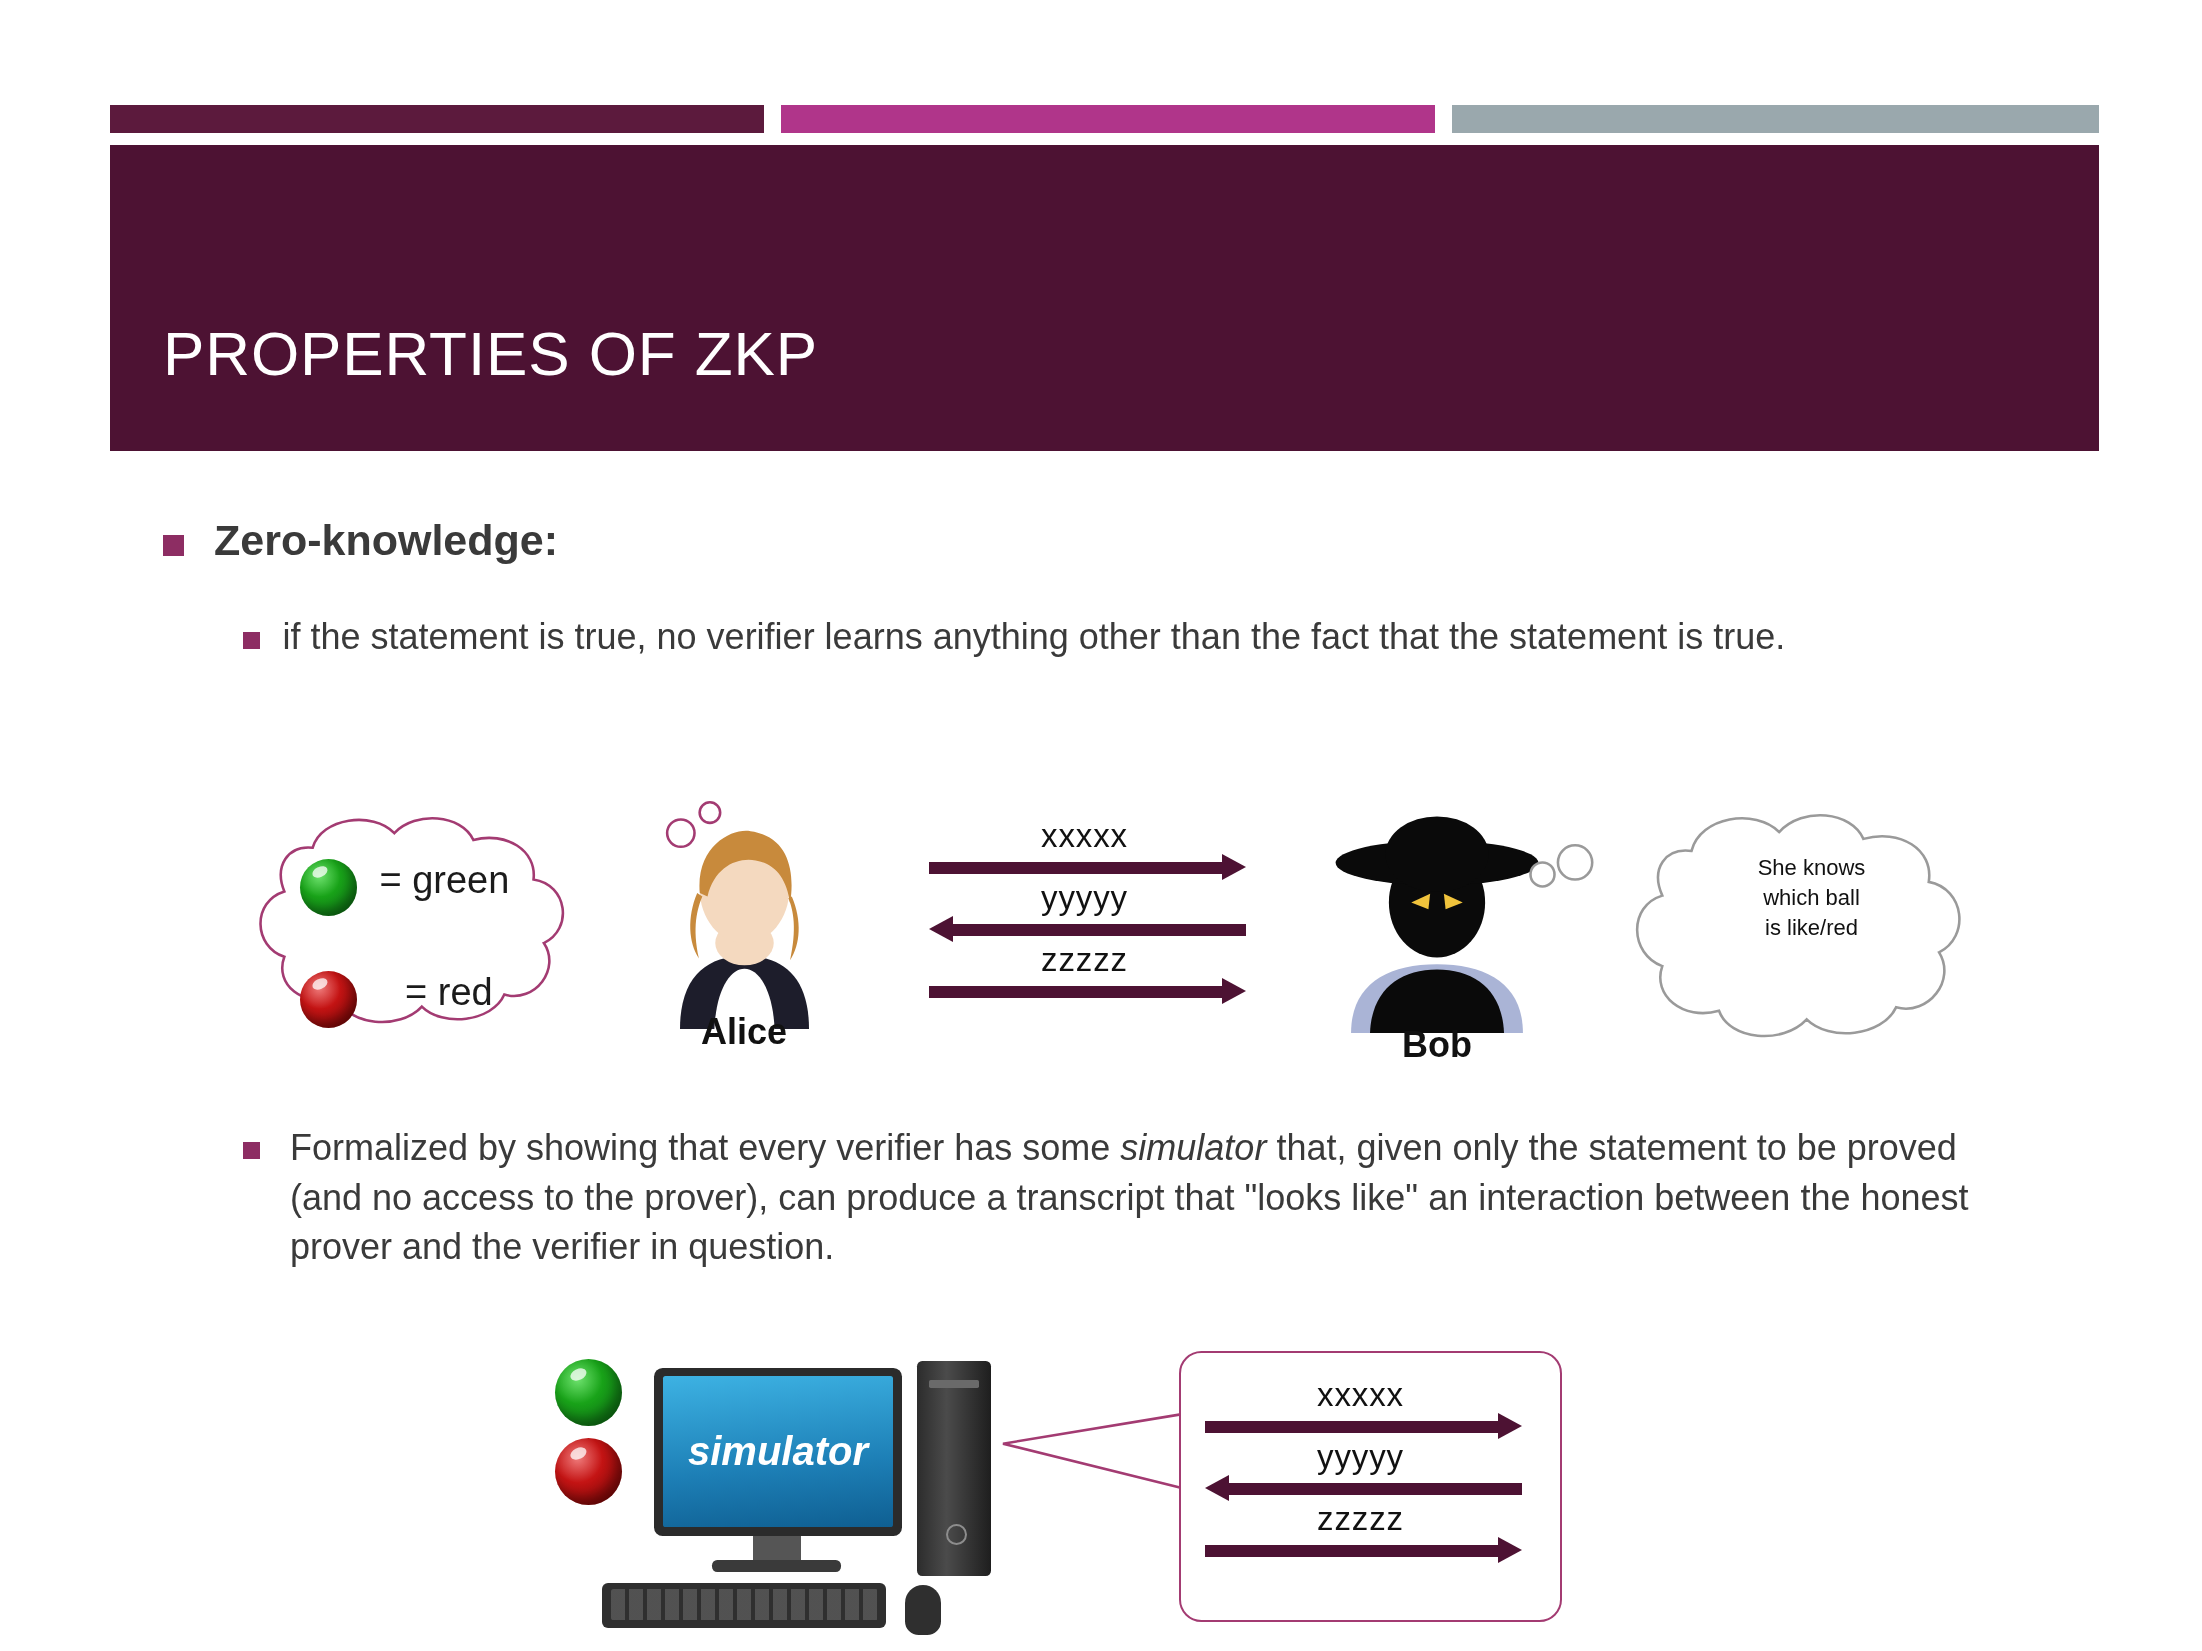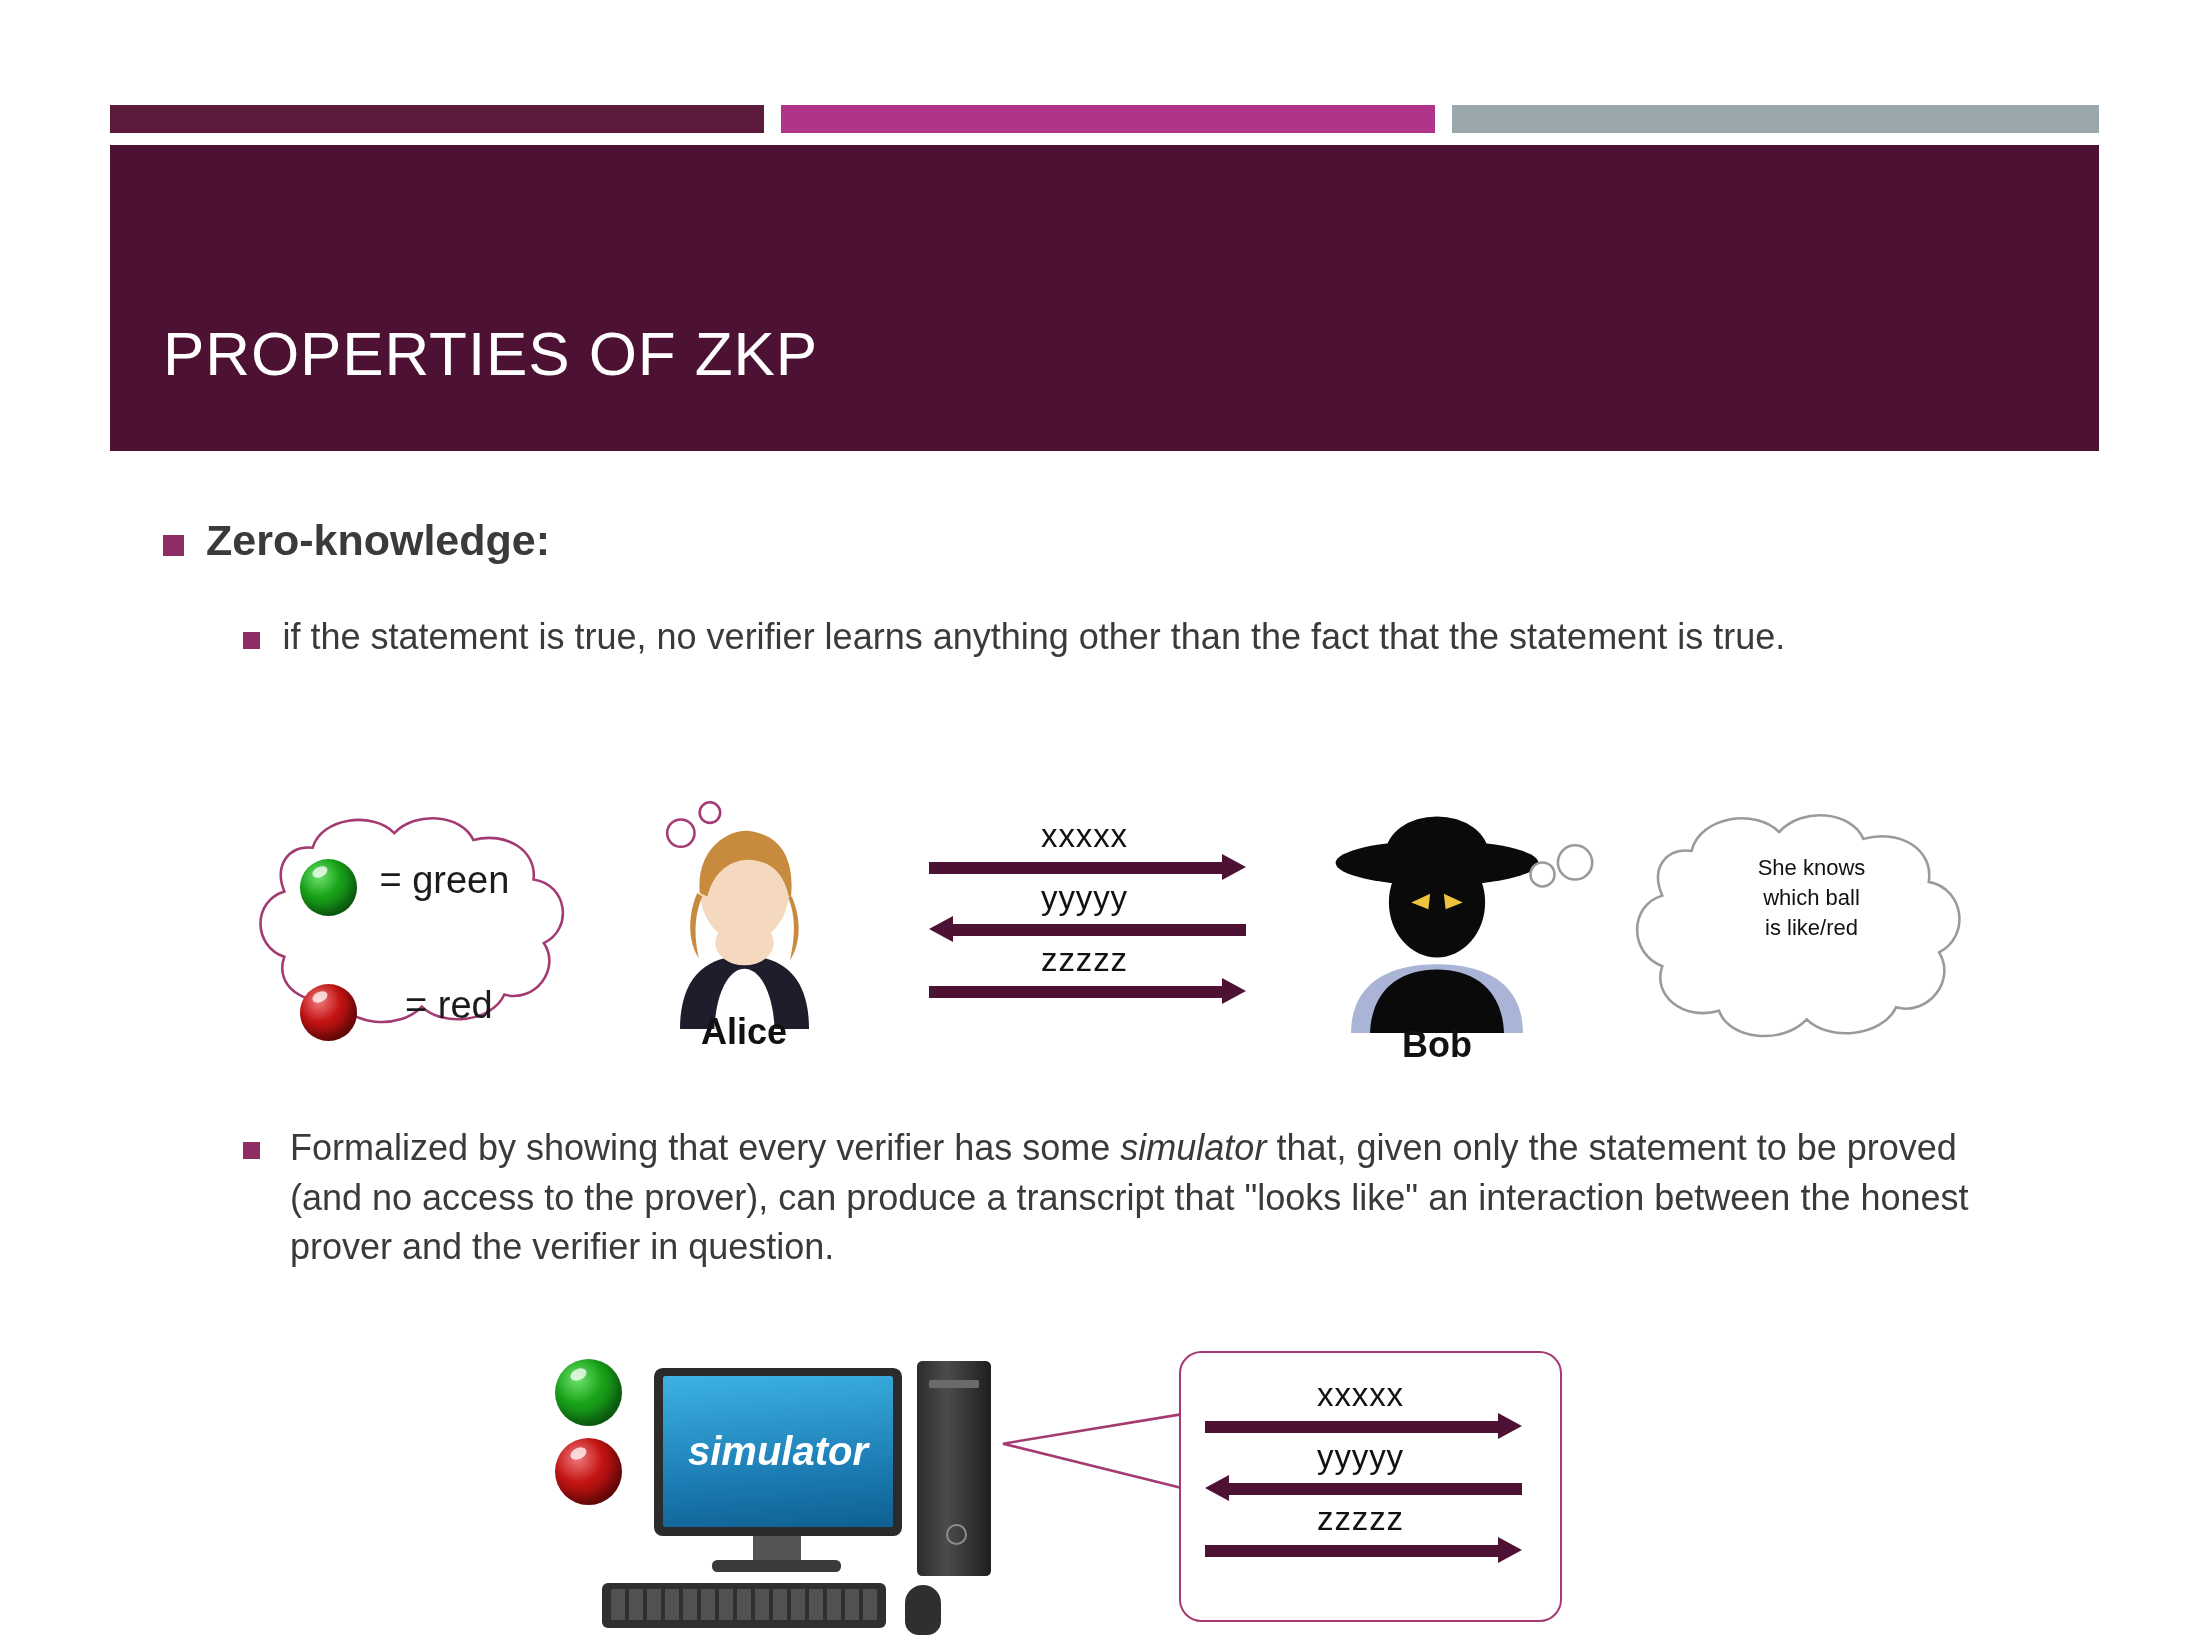--- a/index.html
+++ b/index.html
@@ -60,20 +60,21 @@
   .sq-l1 {
     width: 20.6px; height: 20.6px;
     background: #8d2d63;
     margin-top: 19px;
     flex: 0 0 auto;
   }
   .bullet-l1-text {
     font-size: 43px;
     color: #3a3a3a;
     font-weight: bold;
+    margin-left: 8px;
   }
   .bullet-l1-text .plain { font-weight: bold; }
 
   .bullet-l2 {
     position: absolute;
     left: 243px;
     top: 613px;
     width: 1635px;
     display: flex;
     align-items: flex-start;
@@ -115,21 +116,21 @@
   }
   .cloud-svg { position: absolute; left: 0; top: 0; }
 
   .ball-row {
     position: absolute;
     display: flex;
     align-items: flex-start;
     gap: 22.4px;
   }
   .ball-row.green { left: 69px; top: 50px; }
-  .ball-row.red   { left: 69px; top: 175px; gap: 48px; }
+  .ball-row.red   { left: 69px; top: 162px; gap: 48px; }
   .ball {
     width: 57px; height: 57px; border-radius: 50%;
     position: relative;
     flex: 0 0 auto;
   }
   .ball.green {
     background: radial-gradient(circle at 34% 30%, #6ee26e 0%, #19a319 38%, #0c6b15 100%);
     box-shadow: inset -5.2px -6.9px 10.3px rgba(0,0,0,.35);
   }
   .ball.red {

